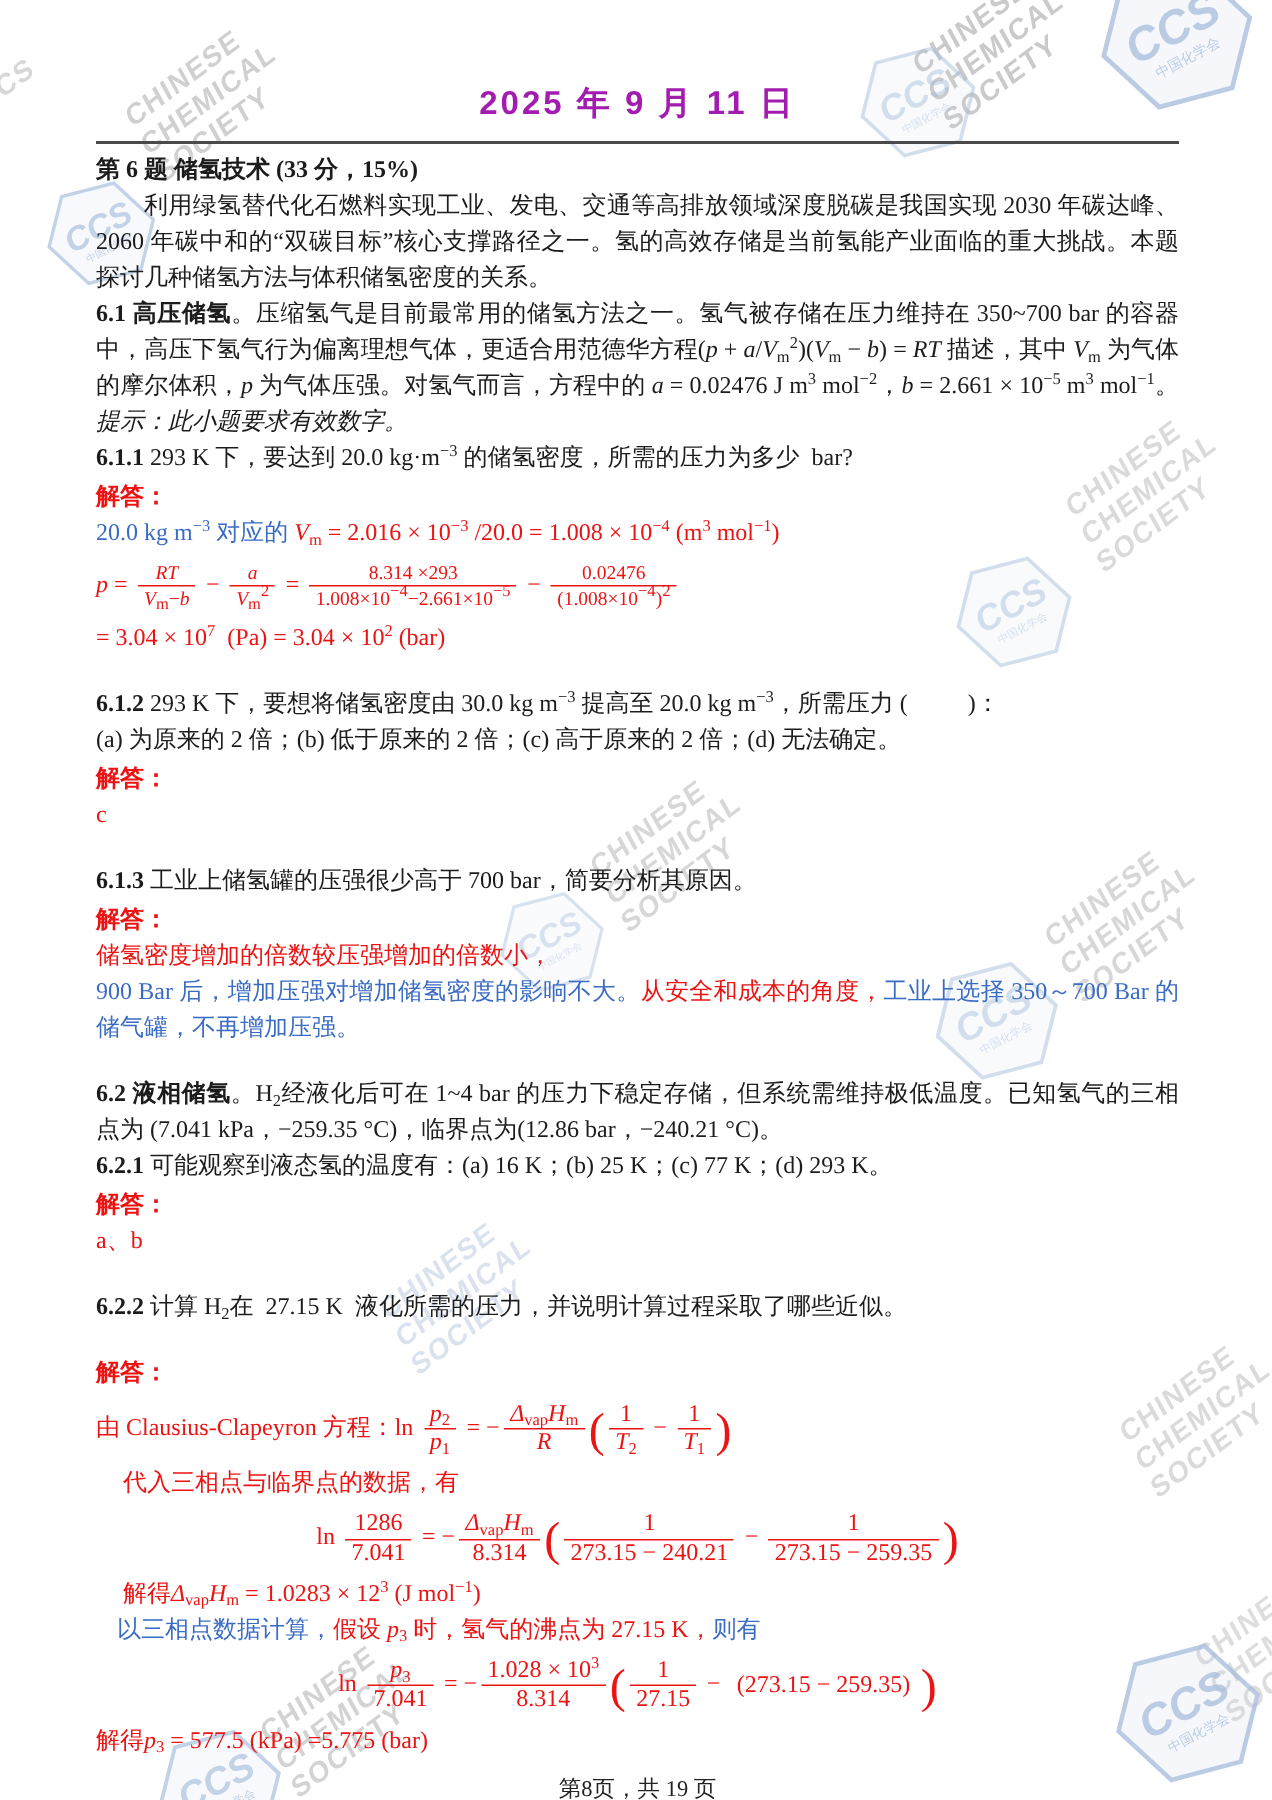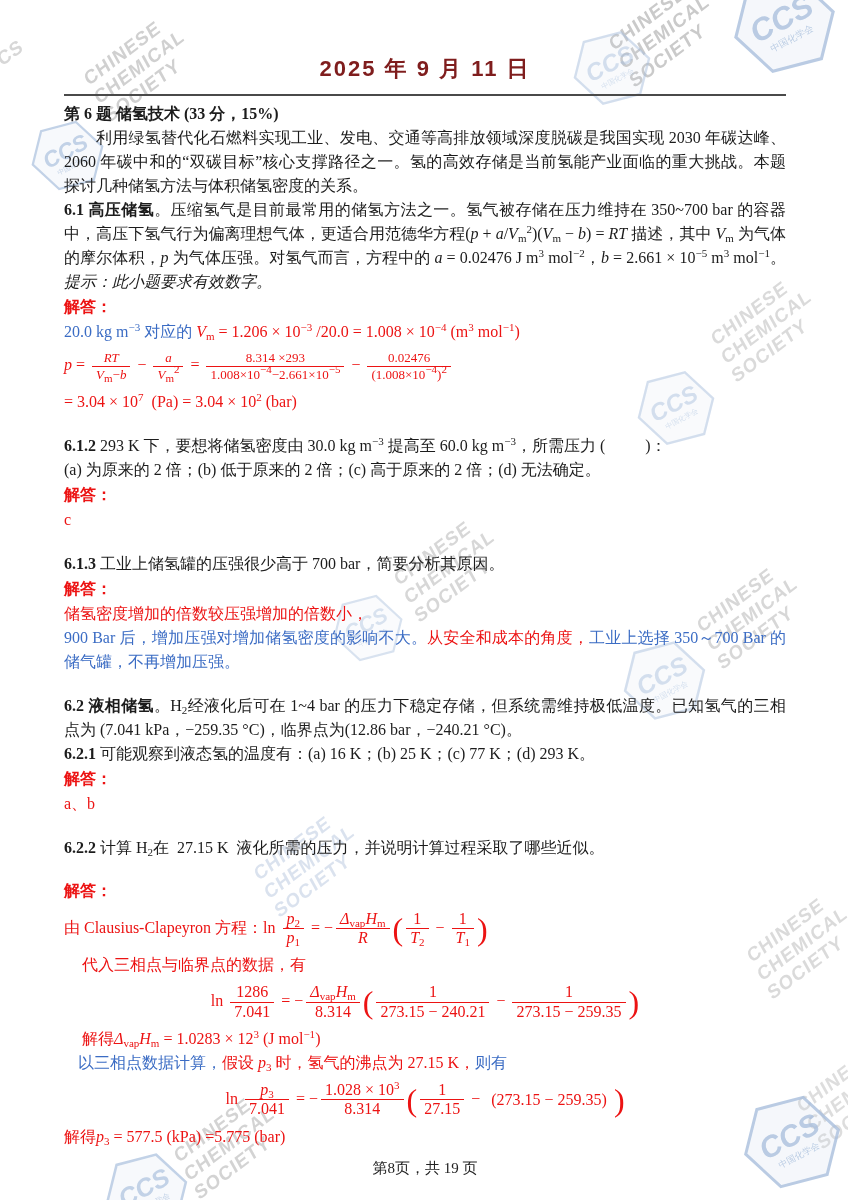--- a/index.html
+++ b/index.html
@@ -1,20 +1,20 @@
 <!DOCTYPE html>
 <html><head>
 <meta charset="utf-8">
 <style>
   html,body{margin:0;padding:0;background:#e8e8e8;}
   .page{position:relative;width:848px;height:1200px;background:#ffffff;overflow:hidden;
         font-family:"Liberation Serif","DejaVu Serif",serif;color:#1c1c1c;}
   .content{position:absolute;left:64px;top:0;width:722px;z-index:2;}
   .title{margin-top:54px;text-align:center;font-family:"Liberation Sans","DejaVu Sans",sans-serif;
-         font-weight:bold;font-size:22px;color:#7f1d1d;letter-spacing:2px;}
+         font-weight:bold;font-size:22px;color:#a21caf;letter-spacing:2px;}
   .rule{border:none;border-top:2px solid #4a4a4a;margin:10px 0 0 0;}
   .line{font-size:16px;line-height:24px;}
   .just{text-align:justify;}
   .indent2{text-indent:2em;}
   p{margin:0;}
   .b{font-weight:bold;}
   .i{font-style:italic;}
   .kai{font-style:italic;}
   .sup{font-size:11px;vertical-align:6px;line-height:0;}
   .sub{font-size:11px;vertical-align:-3px;line-height:0;}
@@ -45,26 +45,27 @@
 <div class="page">
   <div class="content">
 
     <div class="title">2025 年 9 月 11 日</div>
     <hr class="rule">
 
     <div class="line b" style="margin-top:6px">第 6 题  储氢技术 (33 分，15%)</div>
     <p class="line just indent2">利用绿氢替代化石燃料实现工业、发电、交通等高排放领域深度脱碳是我国实现 2030 年碳达峰、2060 年碳中和的“双碳目标”核心支撑路径之一。氢的高效存储是当前氢能产业面临的重大挑战。本题探讨几种储氢方法与体积储氢密度的关系。</p>
 
     <p class="line just"><span class="b">6.1 高压储氢</span><span>。压缩氢气是目前最常用的储氢方法之一。氢气被存储在压力维持在 350~700 bar 的容器中，高压下氢气行为偏离理想气体，更适合用范德华方程(</span><span class="i">p</span><span> + </span><span class="i">a</span><span>/</span><span class="i">V</span><span class="sub">m</span><span class="sup">2</span><span>)(</span><span class="i">V</span><span class="sub">m</span><span> − </span><span class="i">b</span><span>) = </span><span class="i">RT</span><span> 描述，其中 </span><span class="i">V</span><span class="sub">m</span><span> 为气体的摩尔体积，</span><span class="i">p</span><span> 为气体压强。对氢气而言，方程中的 </span><span class="i">a</span><span> = 0.02476 J m</span><span class="sup">3</span><span> mol</span><span class="sup">−2</span><span>，</span><span class="i">b</span><span> = 2.661 × 10</span><span class="sup">−5</span><span> m</span><span class="sup">3</span><span> mol</span><span class="sup">−1</span><span>。</span><span class="kai">提示：此小题要求有效数字。</span></p>
+    <p class="line"><span class="b">6.1.1</span><span> 293 K 下，要达到 20.0 kg·m</span><span class="sup">−3</span><span> 的储氢密度，所需的压力为多少 &nbsp;bar?</span></p>
     <div class="line ans">解答：</div>
-    <div class="line red"><span class="blue">20.0 kg m</span><span class="blue sup">−3</span><span class="blue"> 对应的 </span><span class="i">V</span><span class="sub">m</span><span> = 1.206 × 10</span><span class="sup">−3</span><span> /20.0 = 1.008 × 10</span><span class="sup">−4</span><span> (m</span><span class="sup">3</span><span> mol</span><span class="sup">−1</span><span>)</span></div>
+    <div class="line red"><span class="blue">20.0 kg m</span><span class="blue sup">−3</span><span class="blue"> 对应的 </span><span class="i">V</span><span class="sub">m</span><span> = 2.016 × 10</span><span class="sup">−3</span><span> /20.0 = 1.008 × 10</span><span class="sup">−4</span><span> (m</span><span class="sup">3</span><span> mol</span><span class="sup">−1</span><span>)</span></div>
     <div class="line red formula-inline fline"><span class="i">p</span><span> = </span><span class="frac"><span class="fnum"><span class="i">RT</span></span><span class="fden"><span class="i">V</span><span class="sub">m</span><span>−</span><span class="i">b</span></span></span><span> − </span><span class="frac"><span class="fnum"><span class="i">a</span></span><span class="fden"><span class="i">V</span><span class="sub">m</span><span class="sup">2</span></span></span><span> = </span><span class="frac"><span class="fnum"><span>8.314 ×293</span></span><span class="fden"><span>1.008×10</span><span class="sup">−4</span><span>−2.661×10</span><span class="sup">−5</span></span></span><span> − </span><span class="frac"><span class="fnum"><span>0.02476</span></span><span class="fden"><span>(1.008×10</span><span class="sup">−4</span><span>)</span><span class="sup">2</span></span></span></div>
     <div class="line red"><span>= 3.04 × 10</span><span class="sup">7</span><span>  &nbsp;(Pa) = 3.04 × 10</span><span class="sup">2</span><span> (bar)</span></div>
 
-    <p class="line sect"><span class="b">6.1.2</span><span> 293 K 下，要想将储氢密度由 30.0 kg m</span><span class="sup">−3</span><span> 提高至 60.0 kg m</span><span class="sup">−3</span><span>，所需压力 (&nbsp;&nbsp;&nbsp;&nbsp;&nbsp;&nbsp;&nbsp;&nbsp;&nbsp;&nbsp;)：</span></p>
+    <p class="line sect"><span class="b">6.1.2</span><span> 293 K 下，要想将储氢密度由 30.0 kg m</span><span class="sup">−3</span><span> 提高至 20.0 kg m</span><span class="sup">−3</span><span>，所需压力 (&nbsp;&nbsp;&nbsp;&nbsp;&nbsp;&nbsp;&nbsp;&nbsp;&nbsp;&nbsp;)：</span></p>
     <div class="line">(a) 为原来的 2 倍；(b) 低于原来的 2 倍；(c) 高于原来的 2 倍；(d) 无法确定。</div>
     <div class="line ans">解答：</div>
     <div class="line red">c</div>
 
     <p class="line sect"><span class="b">6.1.3</span><span> 工业上储氢罐的压强很少高于 700 bar，简要分析其原因。</span></p>
     <div class="line ans">解答：</div>
     <div class="line red">储氢密度增加的倍数较压强增加的倍数小，</div>
     <div class="line just"><span class="blue">900 Bar 后，增加压强对增加储氢密度的影响不大。</span><span class="red">从安全和成本的角度，</span><span class="blue">工业上选择 350～700 Bar 的储气罐，不再增加压强。</span></div>
 
     <p class="line just sect"><span class="b">6.2 液相储氢</span><span>。H</span><span class="sub">2</span><span>经液化后可在 1~4 bar 的压力下稳定存储，但系统需维持极低温度。已知氢气的三相点为 (7.041 kPa，−259.35 °C)，临界点为(12.86 bar，−240.21 °C)。</span></p>

